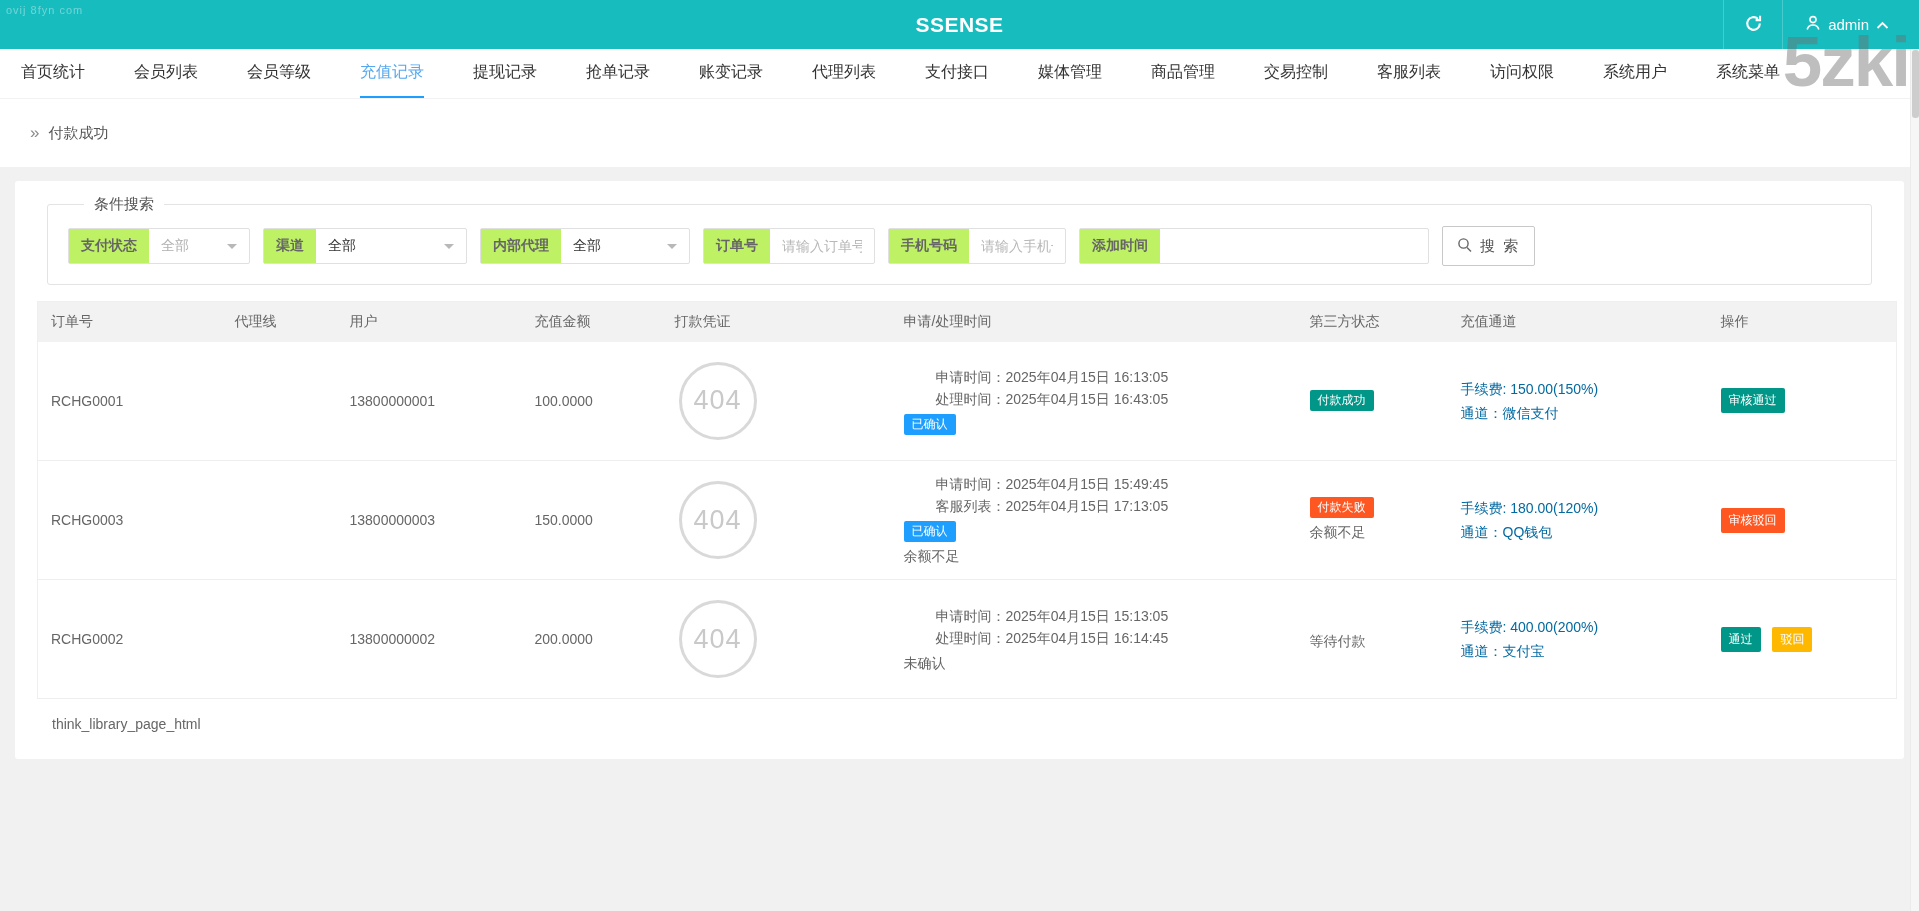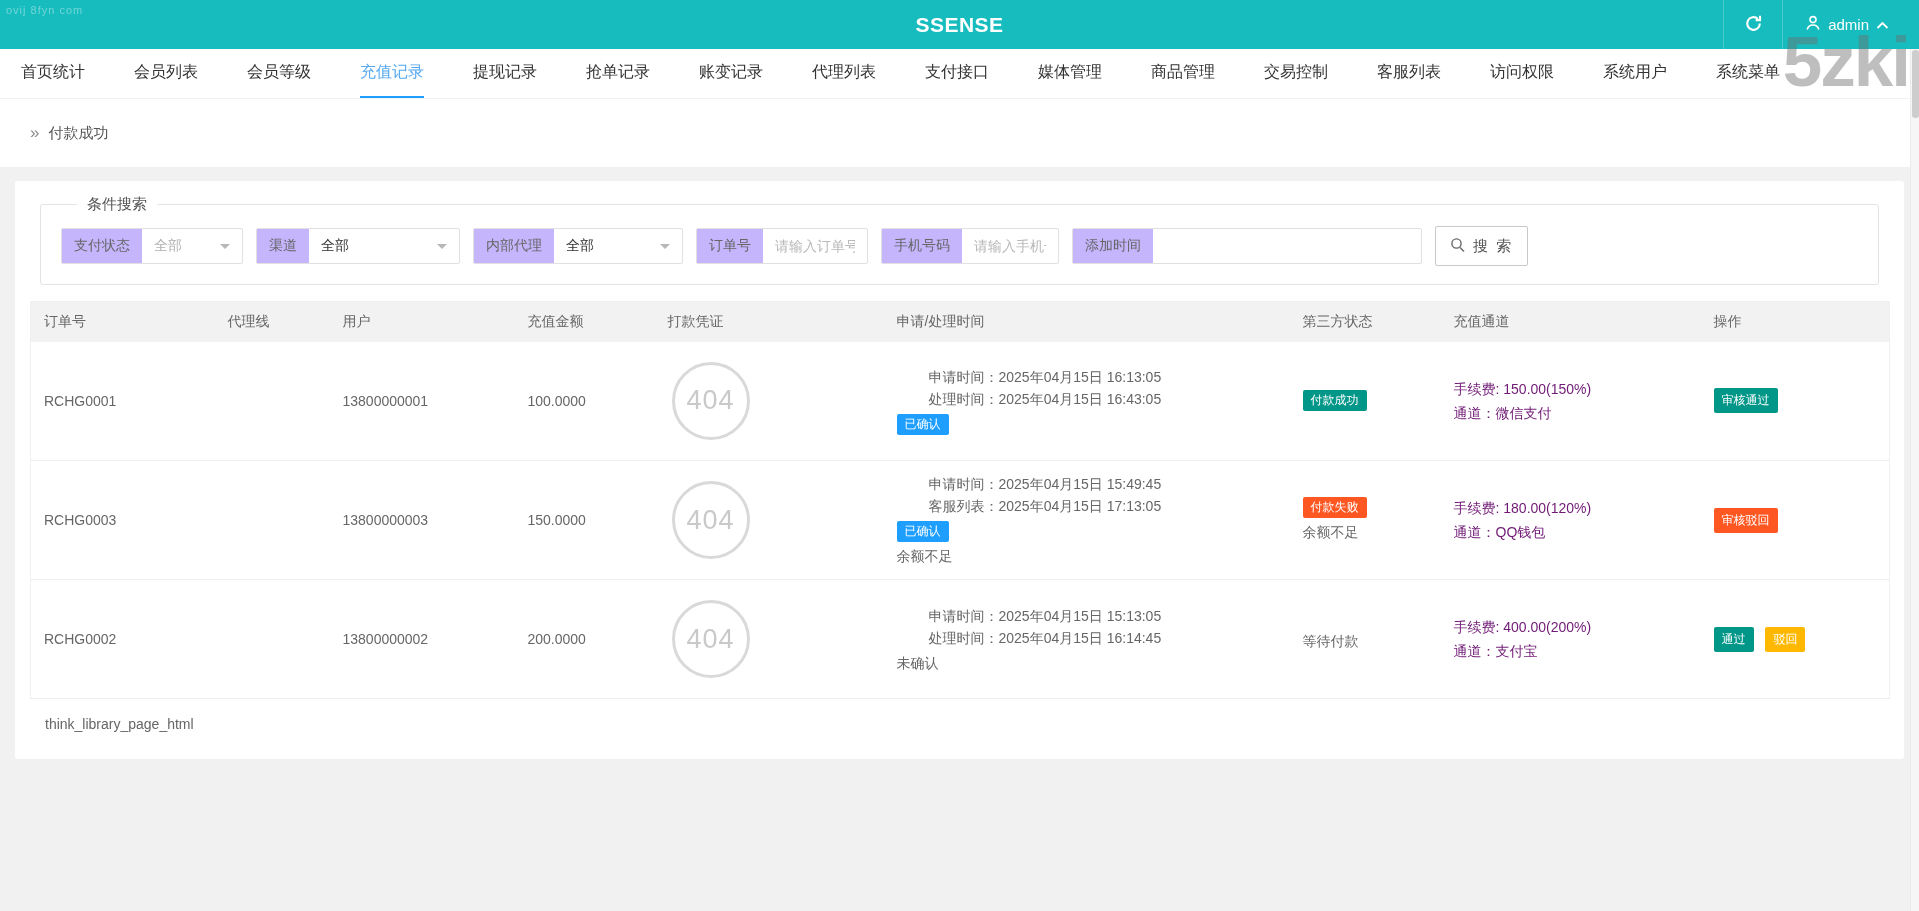--- a/index.html
+++ b/index.html
@@ -22,27 +22,27 @@
   .nav { height:50px; background:#fff; display:flex; align-items:stretch; padding-left:21px; border-bottom:1px solid #f2f2f2; }
   .nav-tab { display:flex; align-items:center; margin-right:49px; font-size:16px; color:#333; cursor:pointer; border-bottom:2px solid transparent; white-space:nowrap; }
   .nav-tab.active { color:#55a8f0; border-bottom-color:#1e9fff; }
 
   
   .breadcrumb { height:68px; background:#fff; display:flex; align-items:center; padding-left:30px; gap:9px; font-size:15px; color:#555; }
   .breadcrumb .chev { color:#8a8a8a; font-size:17px; }
 
   
   .content { padding:14px 15px 0; }
-  .card { background:#fff; height:578px; border-radius:3px; padding:14px 15px; position:relative; }
+  .card { background:#fff; height:578px; border-radius:3px; padding:14px 22px; position:relative; }
 
   fieldset.search { margin:0 10px; border:1px solid #e3e3e3; border-radius:3px; padding:12px 20px 18px; }
   fieldset.search legend { font-size:15px; color:#555; padding:0 10px; margin-left:16px; }
   .filters { display:flex; align-items:center; }
   .fgroup { display:flex; align-items:stretch; height:36px; border:1px solid #e0e0e0; border-radius:2px; background:#fff; margin-right:13px; }
-  .flabel { display:flex; align-items:center; padding:0 12px; background:#c4b5fd; color:#666; white-space:nowrap; }
+  .flabel { display:flex; align-items:center; padding:0 12px; background:#bef264; color:#666; white-space:nowrap;font-weight:bold; }
   .fvalue { display:flex; align-items:center; padding:0 12px; color:#333; flex:1; }
   .fvalue.muted { color:#b0b0b0; }
   .caret-down { width:0; height:0; border:5px solid transparent; border-top-color:#b8b8b8; margin:5px 12px 0 auto; align-self:center; }
   .fgroup input { border:none; outline:none; font-size:14px; color:#333; padding:0 12px; width:100%; background:transparent; }
   .fgroup input::placeholder { color:#b8b8b8; }
   .g-paystatus { width:182px; } .g-channel { width:204px; } .g-agent { width:210px; }
   .g-order { width:172px; } .g-phone { width:178px; } .g-addtime { width:350px; }
   .search-btn { height:40px; border:1px solid #c9c9c9; background:#fff; border-radius:2px; padding:0 14px; display:flex; align-items:center; gap:7px; font-size:15px; color:#555; cursor:pointer; letter-spacing:2px; }
 
   
@@ -50,21 +50,21 @@
   table.grid th { background:#f2f2f2; height:40px; font-weight:normal; color:#666; font-size:14px; text-align:left; padding:0 13px; }
   table.grid td { border-bottom:1px solid #eeeeee; height:119px; padding:0 13px; font-size:14px; color:#666; vertical-align:middle; }
   .amount { color:#e03c3c; }
   .vcircle { width:78px; height:78px; border:3px solid #d9d9d9; border-radius:50%; display:flex; align-items:center; justify-content:center; color:#c9c9c9; font-size:27px; letter-spacing:1px; margin-left:4px; cursor:pointer; }
   .tline { line-height:22px; white-space:nowrap;margin-left:32px; }
   .badge { display:inline-block; padding:3px 8px; border-radius:2px; color:#fff; font-size:12px; line-height:15px; }
   .badge-blue { background:#1e9fff; margin-top:4px; }
   .badge-green { background:#009688; }
   .badge-red { background:#ff5722; }
   .note { color:#666; line-height:22px; margin-top:3px; }
-  .fee-line { color:#701a75; line-height:24px; white-space:nowrap; }
+  .fee-line { color:#0369a1; line-height:24px; white-space:nowrap; }
   .btn { display:inline-block; padding:5px 8px; border-radius:2px; color:#fff; font-size:12px; line-height:15px; cursor:pointer; margin-right:8px; white-space:nowrap; }
   .btn-green { background:#009688; } .btn-orange { background:#ff5722; } .btn-yellow { background:#ffb800; }
 
   .page-footer { margin:17px 0 0 15px; color:#666; font-size:14px; }
 
   
   .wm-big { position:absolute; top:26px; right:10px; font-size:71px; font-weight:bold; color:rgba(110,110,110,.45); z-index:9; line-height:1; letter-spacing:-2px; }
   .scrollbar { position:absolute; right:0; top:49px; bottom:0; width:9px; background:#f6f6f6; border-left:1px solid #ebebeb; z-index:10; }
   .scroll-thumb { position:absolute; top:1px; left:1px; width:7px; height:68px; background:#cdcdcd; border-radius:3px; }
 </style>

